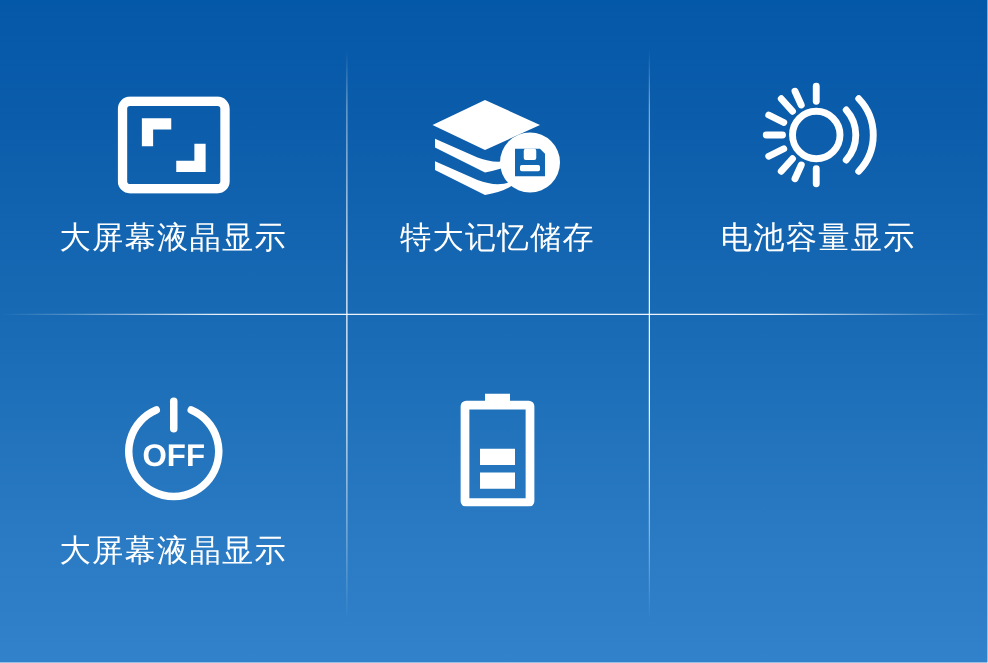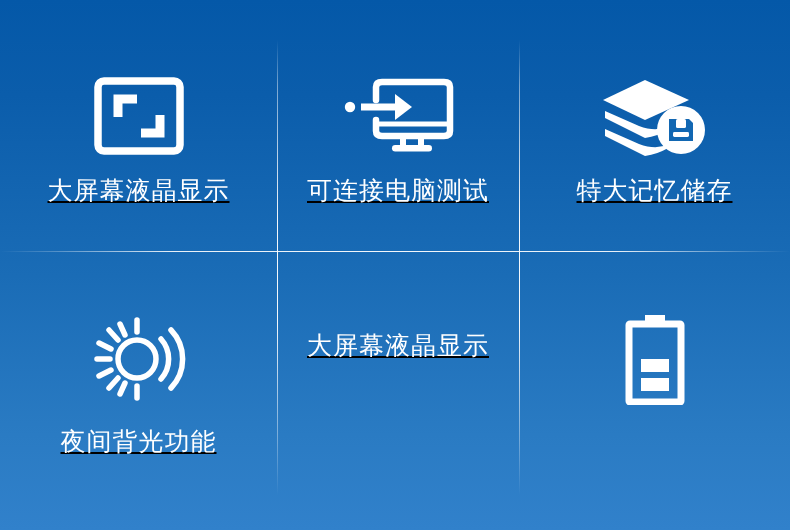--- a/index.html
+++ b/index.html
@@ -25,21 +25,20 @@
   
   .grid {
     position: absolute;
     left: 0;
     top: 0;
     width: 790px;
     height: 530px;
     display: grid;
     grid-template-columns: 277px 242px 271px;
     grid-template-rows: 251px 279px;
-    text-decoration: underline;
   }
 
   .cell {
     position: relative;
     display: flex;
     flex-direction: column;
     align-items: center;
     justify-content: flex-start;
   }
   .cell.row1 { padding-top: 68px; }
@@ -113,42 +112,20 @@
           <rect x="4" y="4" width="82" height="70" rx="6" ry="6" fill="none" stroke="#ffffff" stroke-width="7.5"></rect>
 
           <path d="M24 40 L24 22 L43 22" fill="none" stroke="#ffffff" stroke-width="9" stroke-linecap="butt"></path>
 
           <path d="M47 56 L66 56 L66 38" fill="none" stroke="#ffffff" stroke-width="9" stroke-linecap="butt"></path>
         </svg>
       </div>
       <div class="cell-label">大屏幕液晶显示</div>
     </div>
 
-    <div class="cell row1">
-      <div class="icon-wrap">
-        <svg width="116" height="80" viewBox="0 0 116 80" aria-hidden="true">
-
-          <path d="M36 24 L36 11 Q36 6 42 6 L104 6 Q110 6 110 11 L110 55 Q110 60 104 60 L42 60 Q36 60 36 55 L36 44" fill="none" stroke="#ffffff" stroke-width="6.5" stroke-linecap="round" stroke-linejoin="round"></path>
-
-          <path d="M38 48 L108 48" fill="none" stroke="#ffffff" stroke-width="5"></path>
-
-          <path d="M63 61 L63 70" fill="none" stroke="#ffffff" stroke-width="6"></path>
-          <path d="M81 61 L81 70" fill="none" stroke="#ffffff" stroke-width="6"></path>
-
-          <rect x="52" y="69" width="40" height="6.5" rx="3.2" fill="#ffffff"></rect>
-
-          <circle cx="10" cy="31" r="5.2" fill="#ffffff"></circle>
-
-          <path d="M21 31 L56 31" fill="none" stroke="#ffffff" stroke-width="7" stroke-linecap="butt"></path>
-
-          <path d="M55 18 L72 31 L55 44 Z" fill="#ffffff"></path>
-        </svg>
-      </div>
-      <div class="cell-label">可连接电脑测试</div>
-    </div>
 
     <div class="cell row1">
       <div class="icon-wrap">
         <svg width="108" height="84" viewBox="0 0 108 84" aria-hidden="true">
 
           <path d="M44 6 L88 26 L44 46 L2 26 Z" fill="#ffffff"></path>
 
           <path d="M4 37 L38 52 Q64 62 80 42 Q70 60 44 64 L4 44 Z" fill="#ffffff"></path>
 
           <path d="M4 55 L38 70 Q64 80 80 60 Q70 78 44 82 L4 62 Z" fill="#ffffff"></path>
@@ -178,24 +155,34 @@
             <path d="M38 19 L33 8"></path>
             <path d="M24 33 L12 27"></path>
             <path d="M24 54 L12 60"></path>
             <path d="M38 67 L33 78"></path>
 
             <path d="M74 23 A 30 30 0 0 1 74 63" stroke-width="5.5"></path>
             <path d="M84 14 A 42 42 0 0 1 84 72" stroke-width="5.5"></path>
           </g>
         </svg>
       </div>
-      <div class="cell-label">夜间背光功能</div>
+      <div class="cell-label">电池容量显示</div>
     </div>
 
     <div class="cell row2">
+      <div class="icon-wrap">
+        <svg width="88" height="88" viewBox="0 0 88 88" aria-hidden="true">
+
+          <path d="M30 13 A 36 36 0 1 0 58 13" fill="none" stroke="#ffffff" stroke-width="6" stroke-linecap="round"></path>
+
+          <path d="M44 6 L44 28" fill="none" stroke="#ffffff" stroke-width="6" stroke-linecap="round"></path>
+
+          <text x="44" y="58" text-anchor="middle" font-family="Liberation Sans, sans-serif" font-size="25" font-weight="bold" fill="#ffffff">OFF</text>
+        </svg>
+      </div>
       <div class="cell-label">大屏幕液晶显示</div>
     </div>
 
     <div class="cell row2">
       <div class="icon-wrap">
         <svg width="62" height="92" viewBox="0 0 62 92" aria-hidden="true">
 
           <rect x="21" y="2" width="20" height="9" fill="#ffffff"></rect>
 
           <rect x="5" y="11" width="52" height="78" rx="1" fill="none" stroke="#ffffff" stroke-width="7"></rect>

